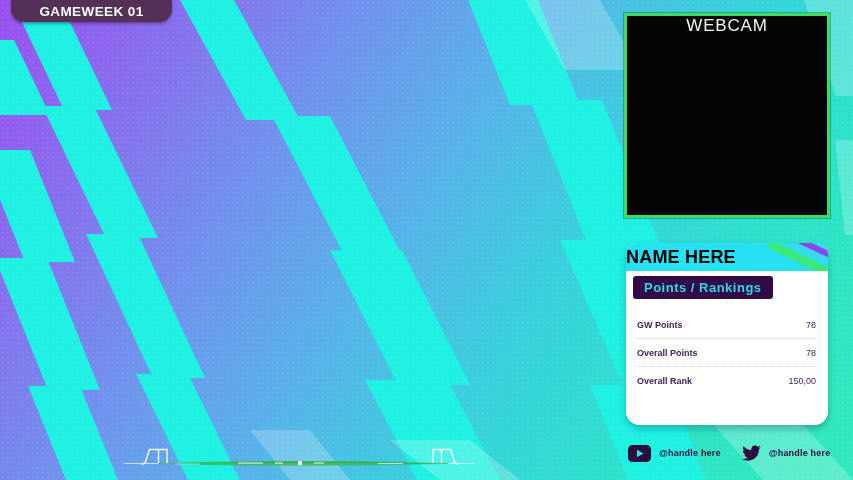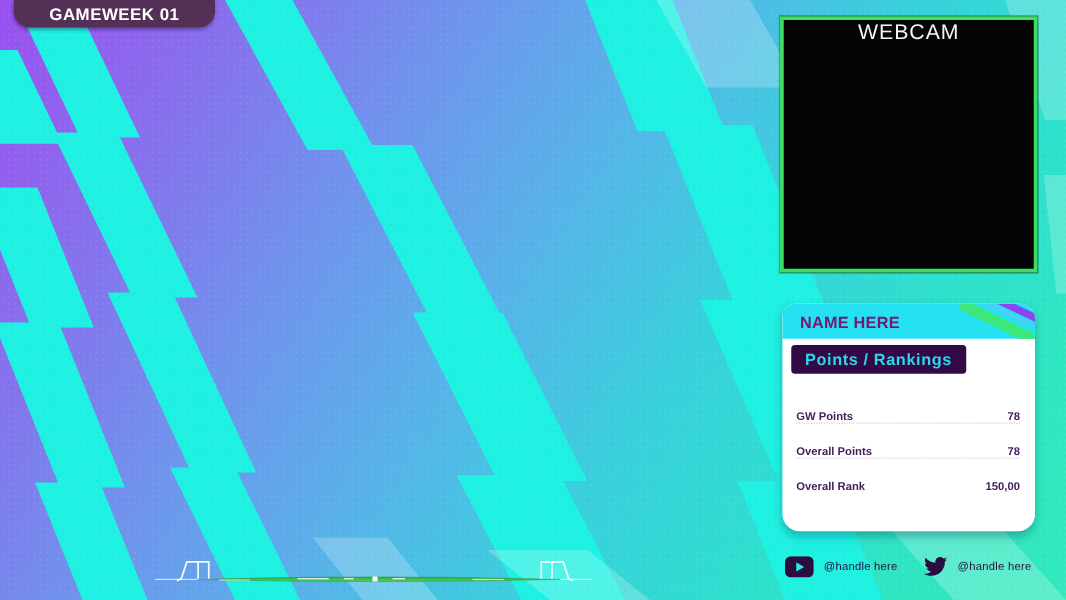--- a/index.html
+++ b/index.html
@@ -38,46 +38,46 @@
   .panel{
     position:absolute;left:626px;top:243px;width:202px;height:182px;
     border-radius:10px 12px 14px 14px;overflow:hidden;
     box-shadow:0 4px 7px rgba(0,40,70,.28);
     display:flex;flex-direction:column;z-index:5;background:#ffffff;
   }
   .panel-header{
     position:relative;height:28px;flex:0 0 28px;background:#25e1f1;
     display:flex;align-items:center;
   }
-  .panel-title{color:#701a75;font-size:13px;font-weight:800;letter-spacing:.2px;padding-left:14px;}
+  .panel-title{color:#000000;font-size:18px;font-weight:800;letter-spacing:.2px;}
   .corner-swirl{position:absolute;right:0;top:0;}
   .panel-body{flex:1;background:#ffffff;padding:3px 0 0;}
   .panel-tab{
     display:inline-block;margin:2px 0 0 7px;background:#320b46;border-radius:3px;
     color:#2ad9ea;font-size:13px;font-weight:700;letter-spacing:.5px;
     padding:4px 11px 4px 11px;
   }
   .rows{margin:12px 12px 0 11px;}
   .stat-row{
-    height:27px;display:flex;align-items:flex-end;justify-content:space-between;
+    height:27px;display:flex;align-items:center;justify-content:space-between;
     color:#46215f;font-size:9px;font-weight:600;
   }
   .stat-row.sep{border-bottom:1px dotted #d9cfdf;}
-  .stat-value{font-weight:700;}
+  .stat-value{font-weight:400;}
 
   
   .pitch{position:absolute;left:118px;top:444px;z-index:4;}
 
   
   .socials{
     position:absolute;left:628px;top:443px;height:20px;z-index:5;
     display:flex;align-items:center;gap:21px;
   }
   .social{display:flex;align-items:center;gap:8px;}
-  .social-handle{color:#2c0d3f;font-size:9px;font-weight:400;letter-spacing:.2px;}
+  .social-handle{color:#2c0d3f;font-size:9px;font-weight:700;letter-spacing:.2px;}
 </style>
 </head>
 <body>
 
 <div class="stage">
 
   <svg class="bolts" viewBox="0 0 853 480" width="853" height="480">
     <g fill="#1ef0e2">
       <polygon points="20,18 68,18 112,110 64,110"></polygon>
       <polygon points="42,106 94,106 158,238 106,238"></polygon>

